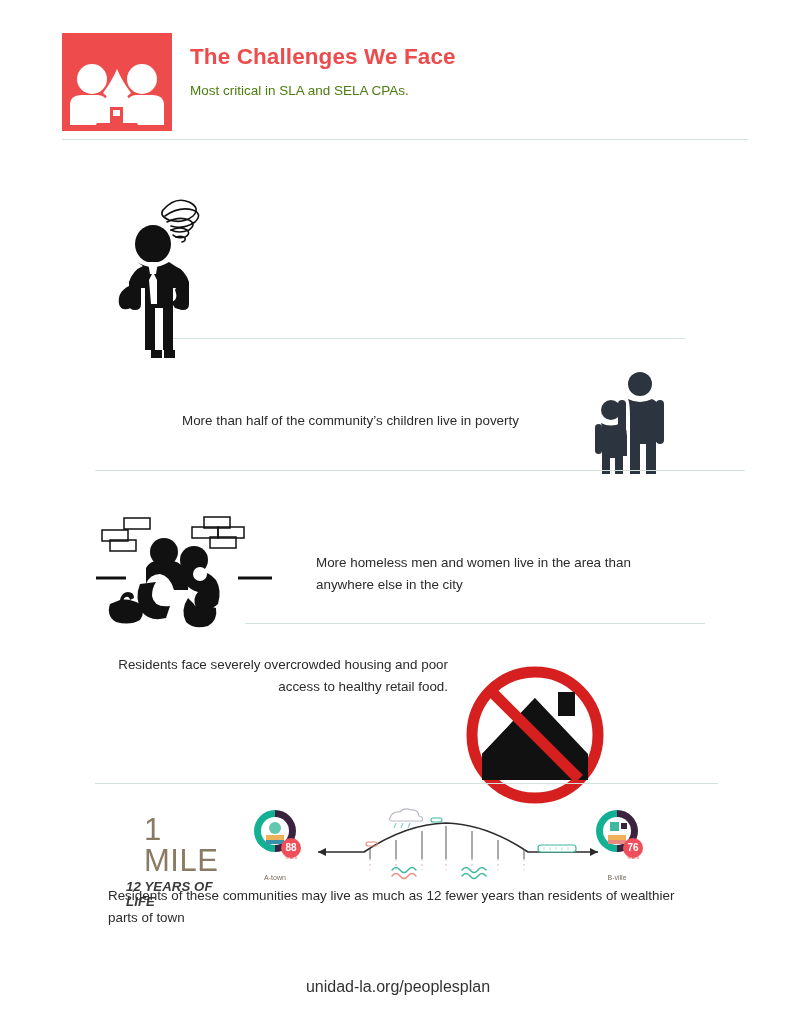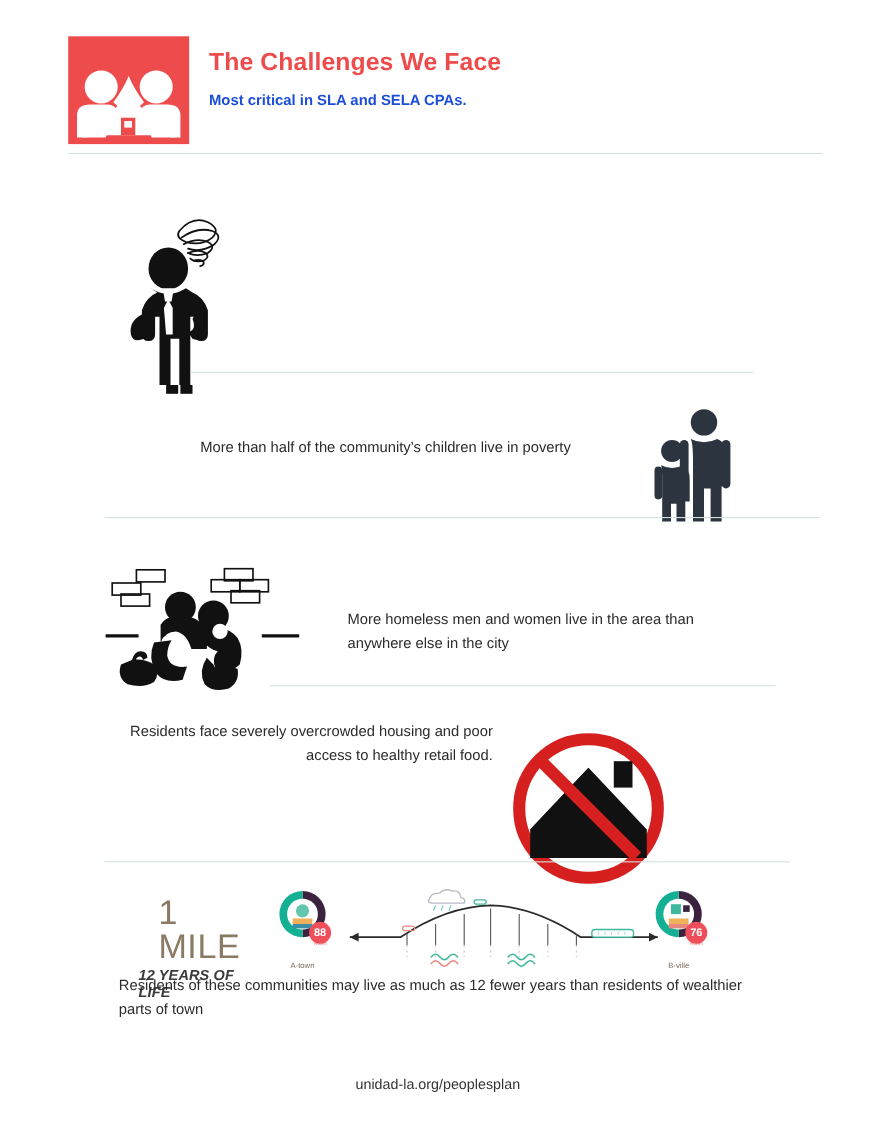--- a/index.html
+++ b/index.html
@@ -18,41 +18,40 @@
   .logo-box{
     position:absolute;left:0;top:0;width:110px;height:98px;
     background:#ee4c4c;overflow:hidden;
   }
   .header-text{position:absolute;left:128px;top:12px;width:540px;}
   .header-title{
     font-size:22.5px;font-weight:bold;color:#ee4c4c;
     letter-spacing:.1px;line-height:1.1;margin:0;
   }
   .header-sub{
-    font-size:13.5px;color:#1d4ed8;margin:0;margin-top:12px;
+    font-size:13.5px;color:#4d7c0f;margin:0;margin-top:12px;
     line-height:1.3;
-    font-weight:bold;
   }
   .rule{
     position:absolute;height:0;border-top:1.6px solid #d3e2db;
   }
   .rule-head{left:62px;top:139px;width:686px;}
 
   
   .body-txt{
     position:absolute;font-size:13.4px;line-height:1.62;color:#2b2b2b;
   }
 
   
   .fig-stress{position:absolute;left:105px;top:182px;width:120px;height:182px;}
   .txt-1{left:224px;top:255px;width:420px;}
   .rule-1{left:173px;top:338px;width:512px;}
 
   
-  .txt-2{left:182px;top:396px;width:410px;}
+  .txt-2{left:182px;top:410px;width:410px;}
   .fig-family{position:absolute;left:592px;top:370px;width:74px;height:110px;}
   .rule-2{left:95px;top:470px;width:650px;}
 
   
   .fig-homeless{position:absolute;left:96px;top:512px;width:190px;height:118px;}
   .txt-3{left:316px;top:552px;width:330px;}
   .rule-3{left:245px;top:623px;width:460px;}
 
   
   .txt-4{left:108px;top:654px;width:340px;text-align:right;}
@@ -70,21 +69,21 @@
     font-size:13.2px;margin-top:3px;color:#3a3a3a;font-weight:bold;
     letter-spacing:.1px;
     font-style:italic;
   }
   .mile-graphic{position:absolute;left:246px;top:808px;width:400px;height:78px;}
   .txt-5{left:108px;top:885px;width:580px;}
 
   
   .footer{
     position:absolute;left:0;top:978px;width:796px;text-align:center;
-    font-size:13px;color:#333333;
+    font-size:16px;color:#333333;
   }
   svg{display:block;overflow:visible;}
 </style>
 </head>
 <body>
 
 <div class="page">
 
   <div class="header">
     <div class="logo-box">

